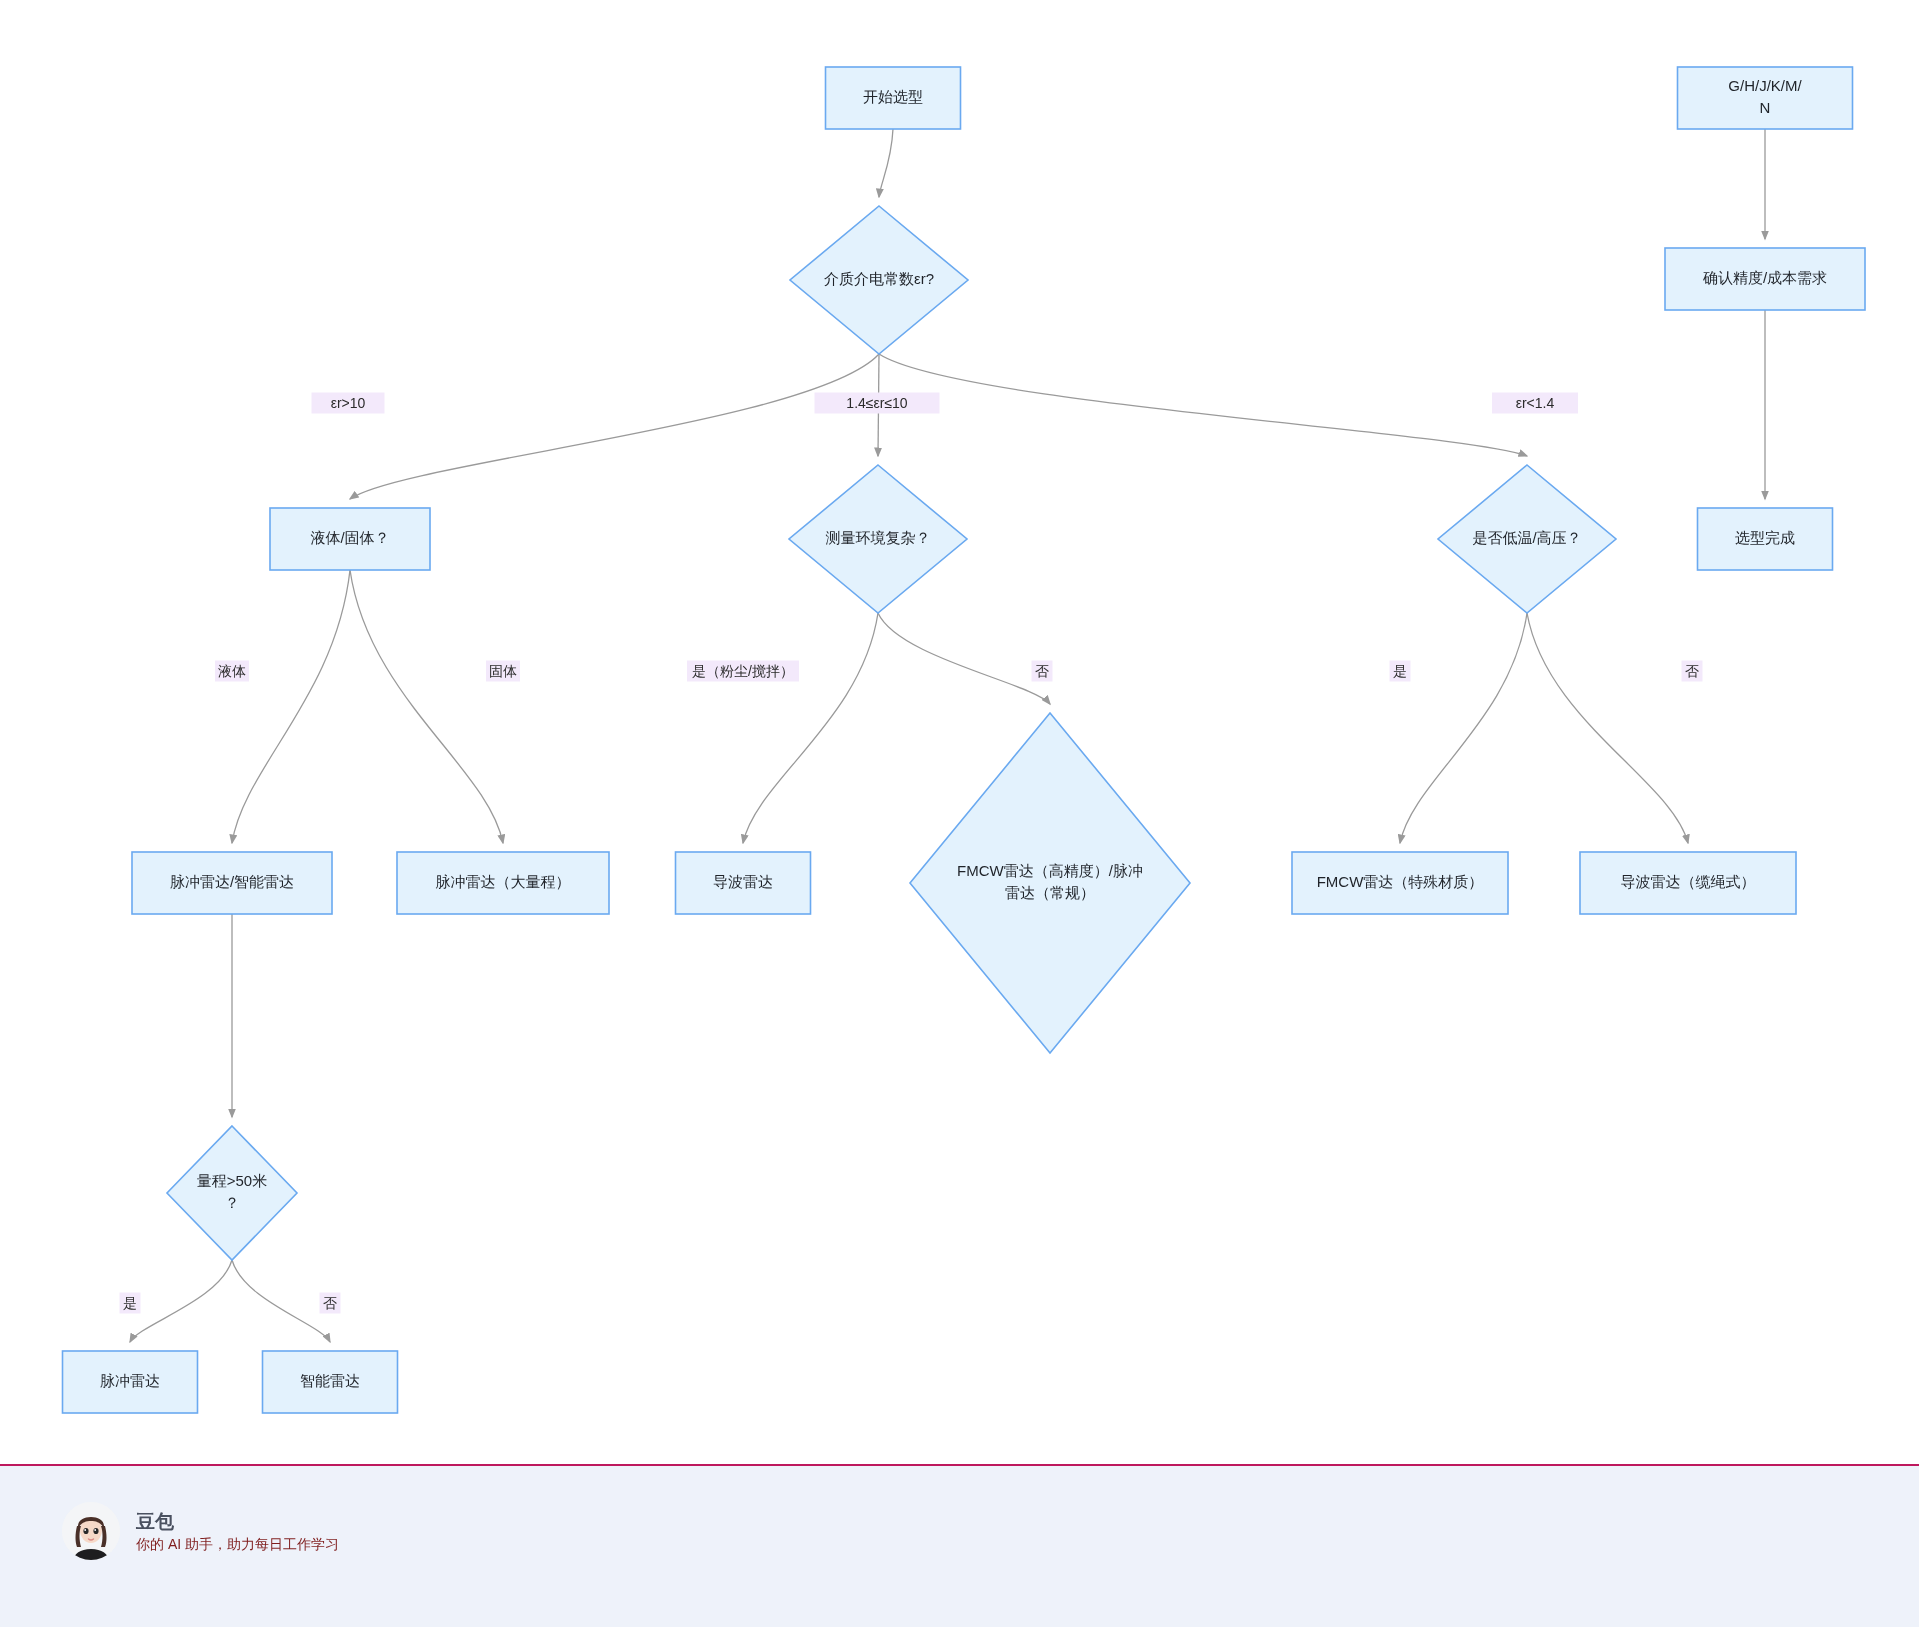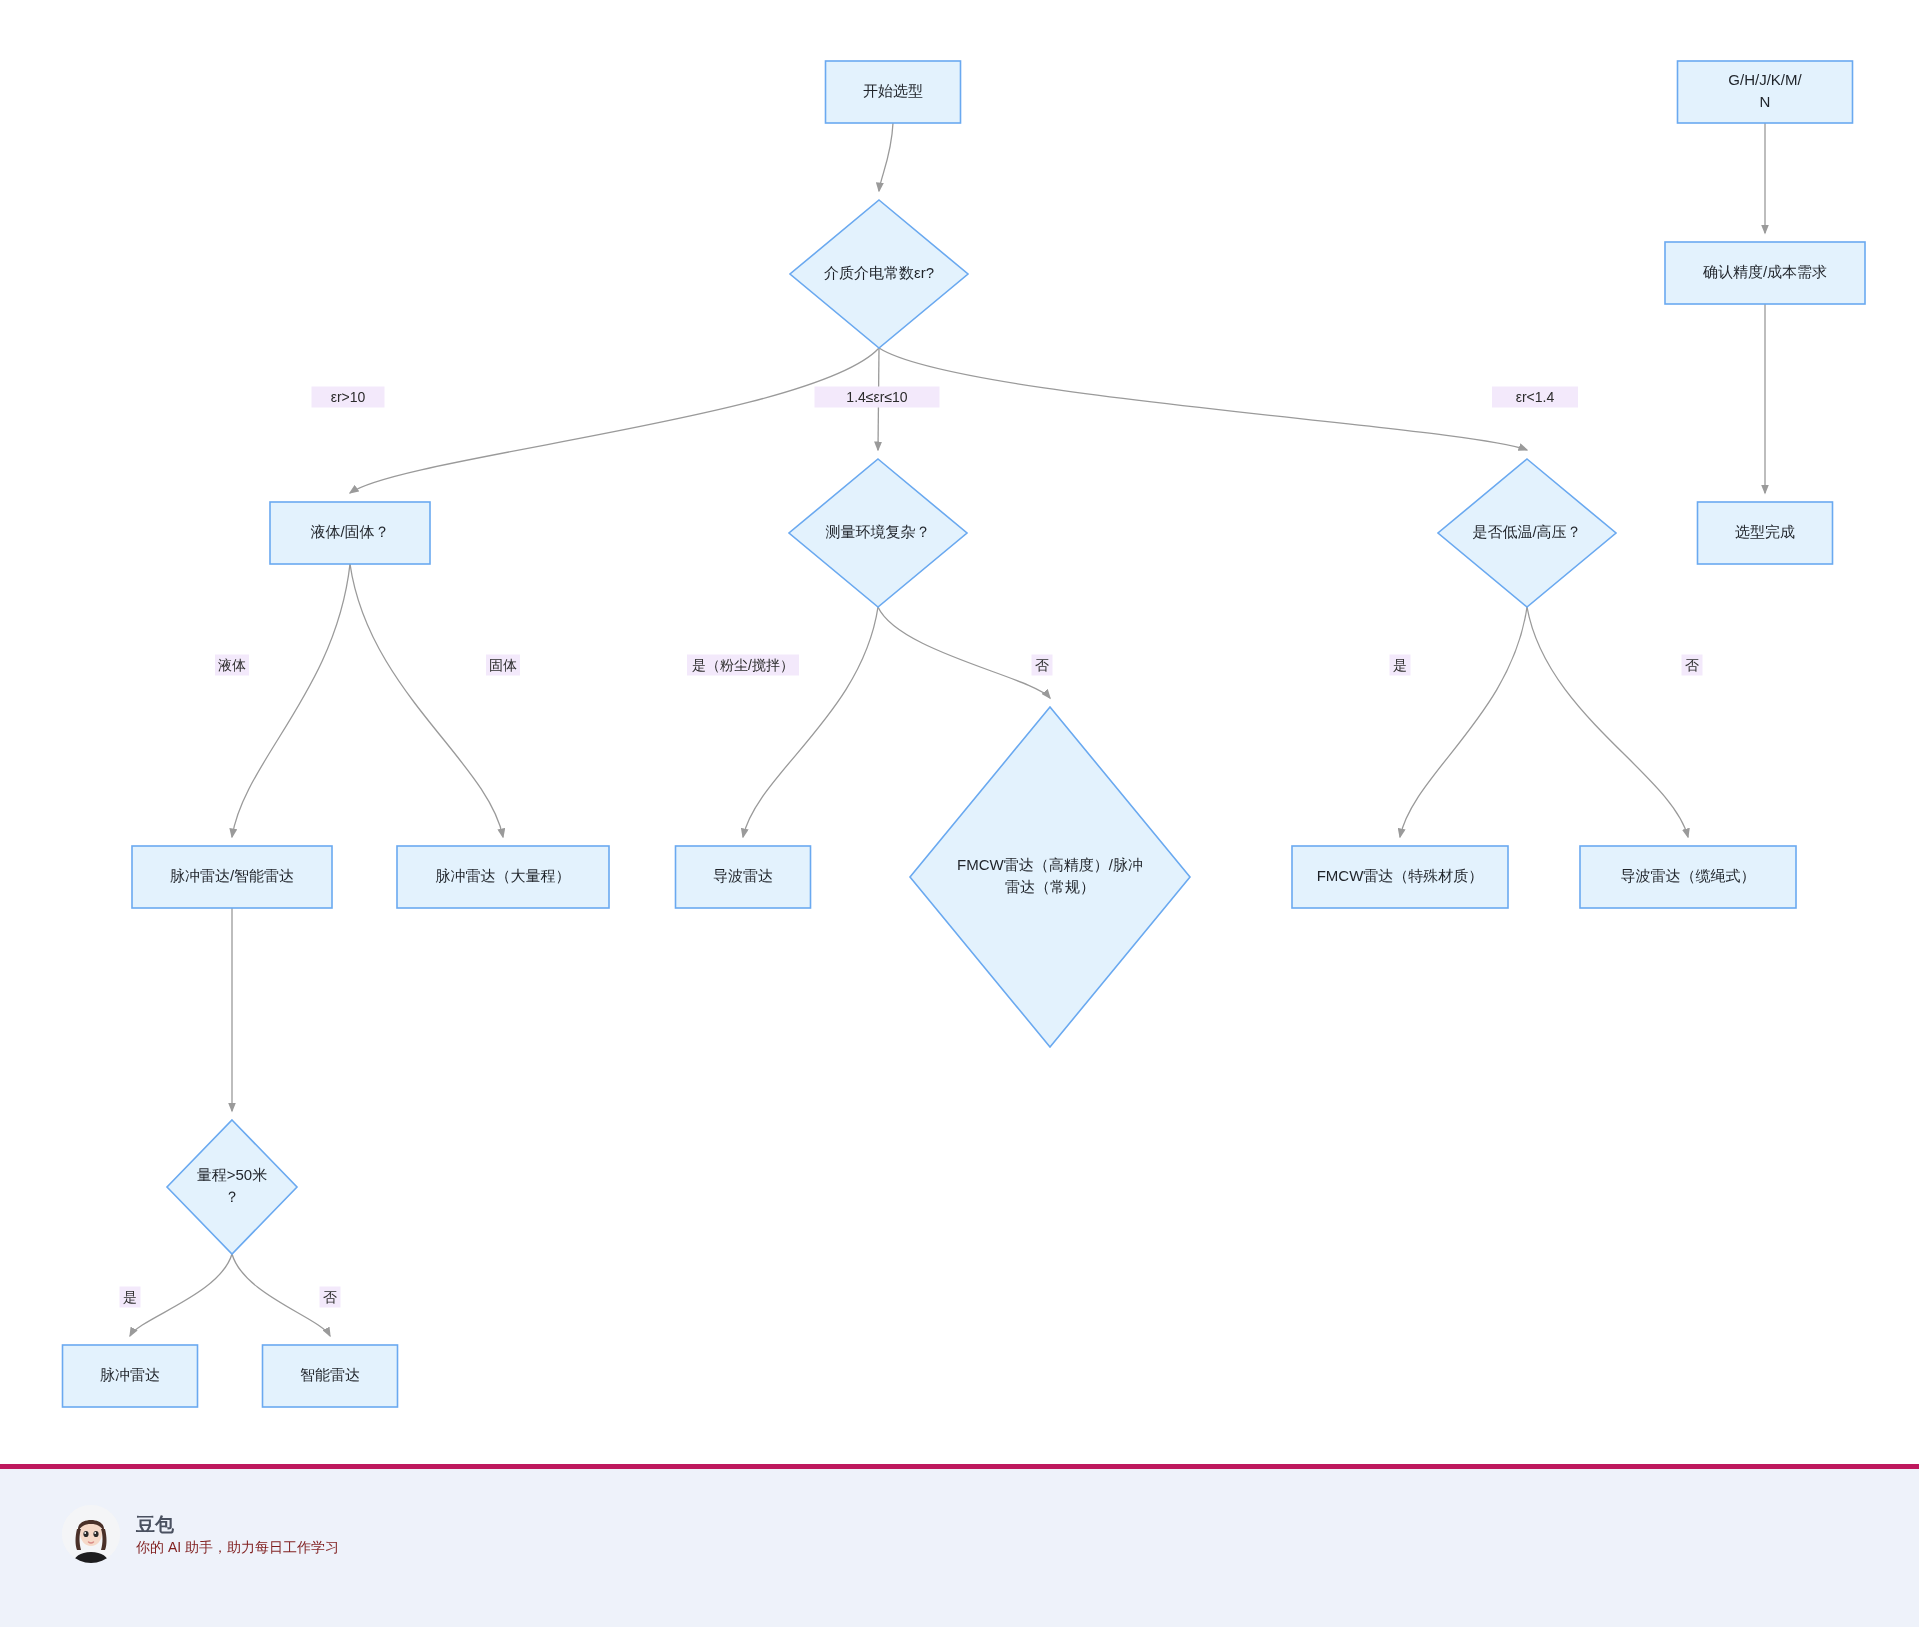--- a/index.html
+++ b/index.html
@@ -10,21 +10,21 @@
   }
   #page {
     position: relative;
     width: 1919px;
     height: 1627px;
     background: #ffffff;
     overflow: hidden;
   }
   #diagram-area {
     position: absolute;
-    left: 0; top: 2px;
+    left: 0; top: 8px;
     width: 1919px;
     height: 1464px;
     background: #ffffff;
   }
   svg#flowchart {
     display: block;
     width: 1919px;
     height: 1464px;
   }
   .node-shape {
@@ -55,21 +55,21 @@
     dominant-baseline: middle;
   }
   
   #footer-bar {
     position: absolute;
     left: 0;
     top: 1464px;
     width: 1919px;
     height: 163px;
     background: #eef2fa;
-    border-top: 5px solid #be185d;
+    border-top: 2px solid #be185d;
     box-sizing: border-box;
   }
   #assistant-card {
     position: absolute;
     left: 62px;
     top: 36px;
     display: flex;
     align-items: center;
     gap: 16px;
   }

